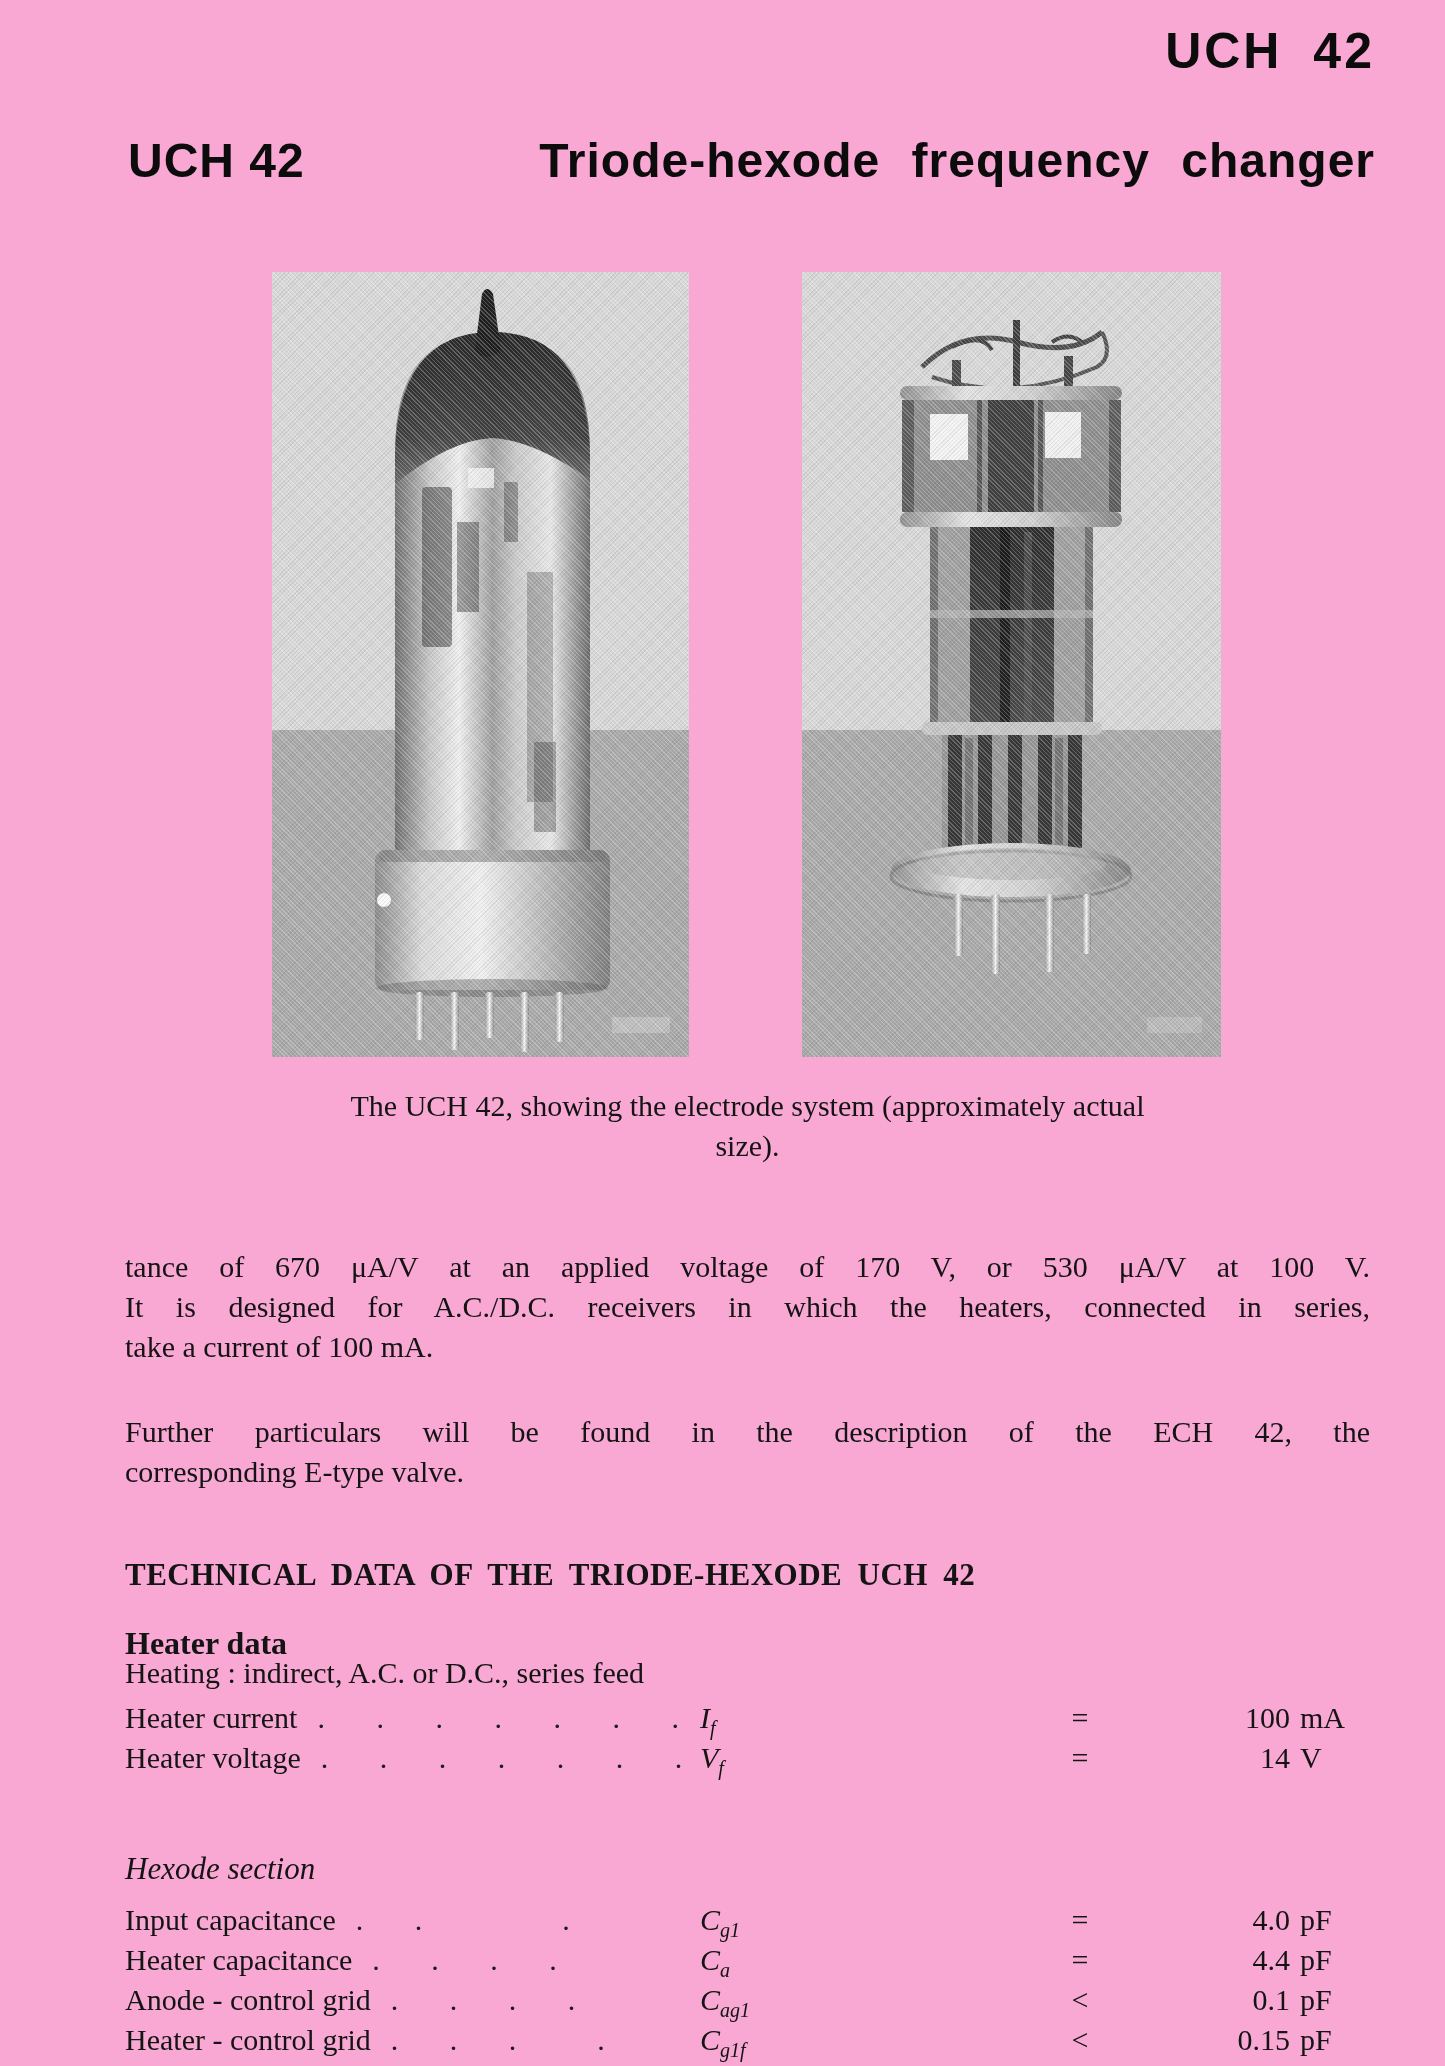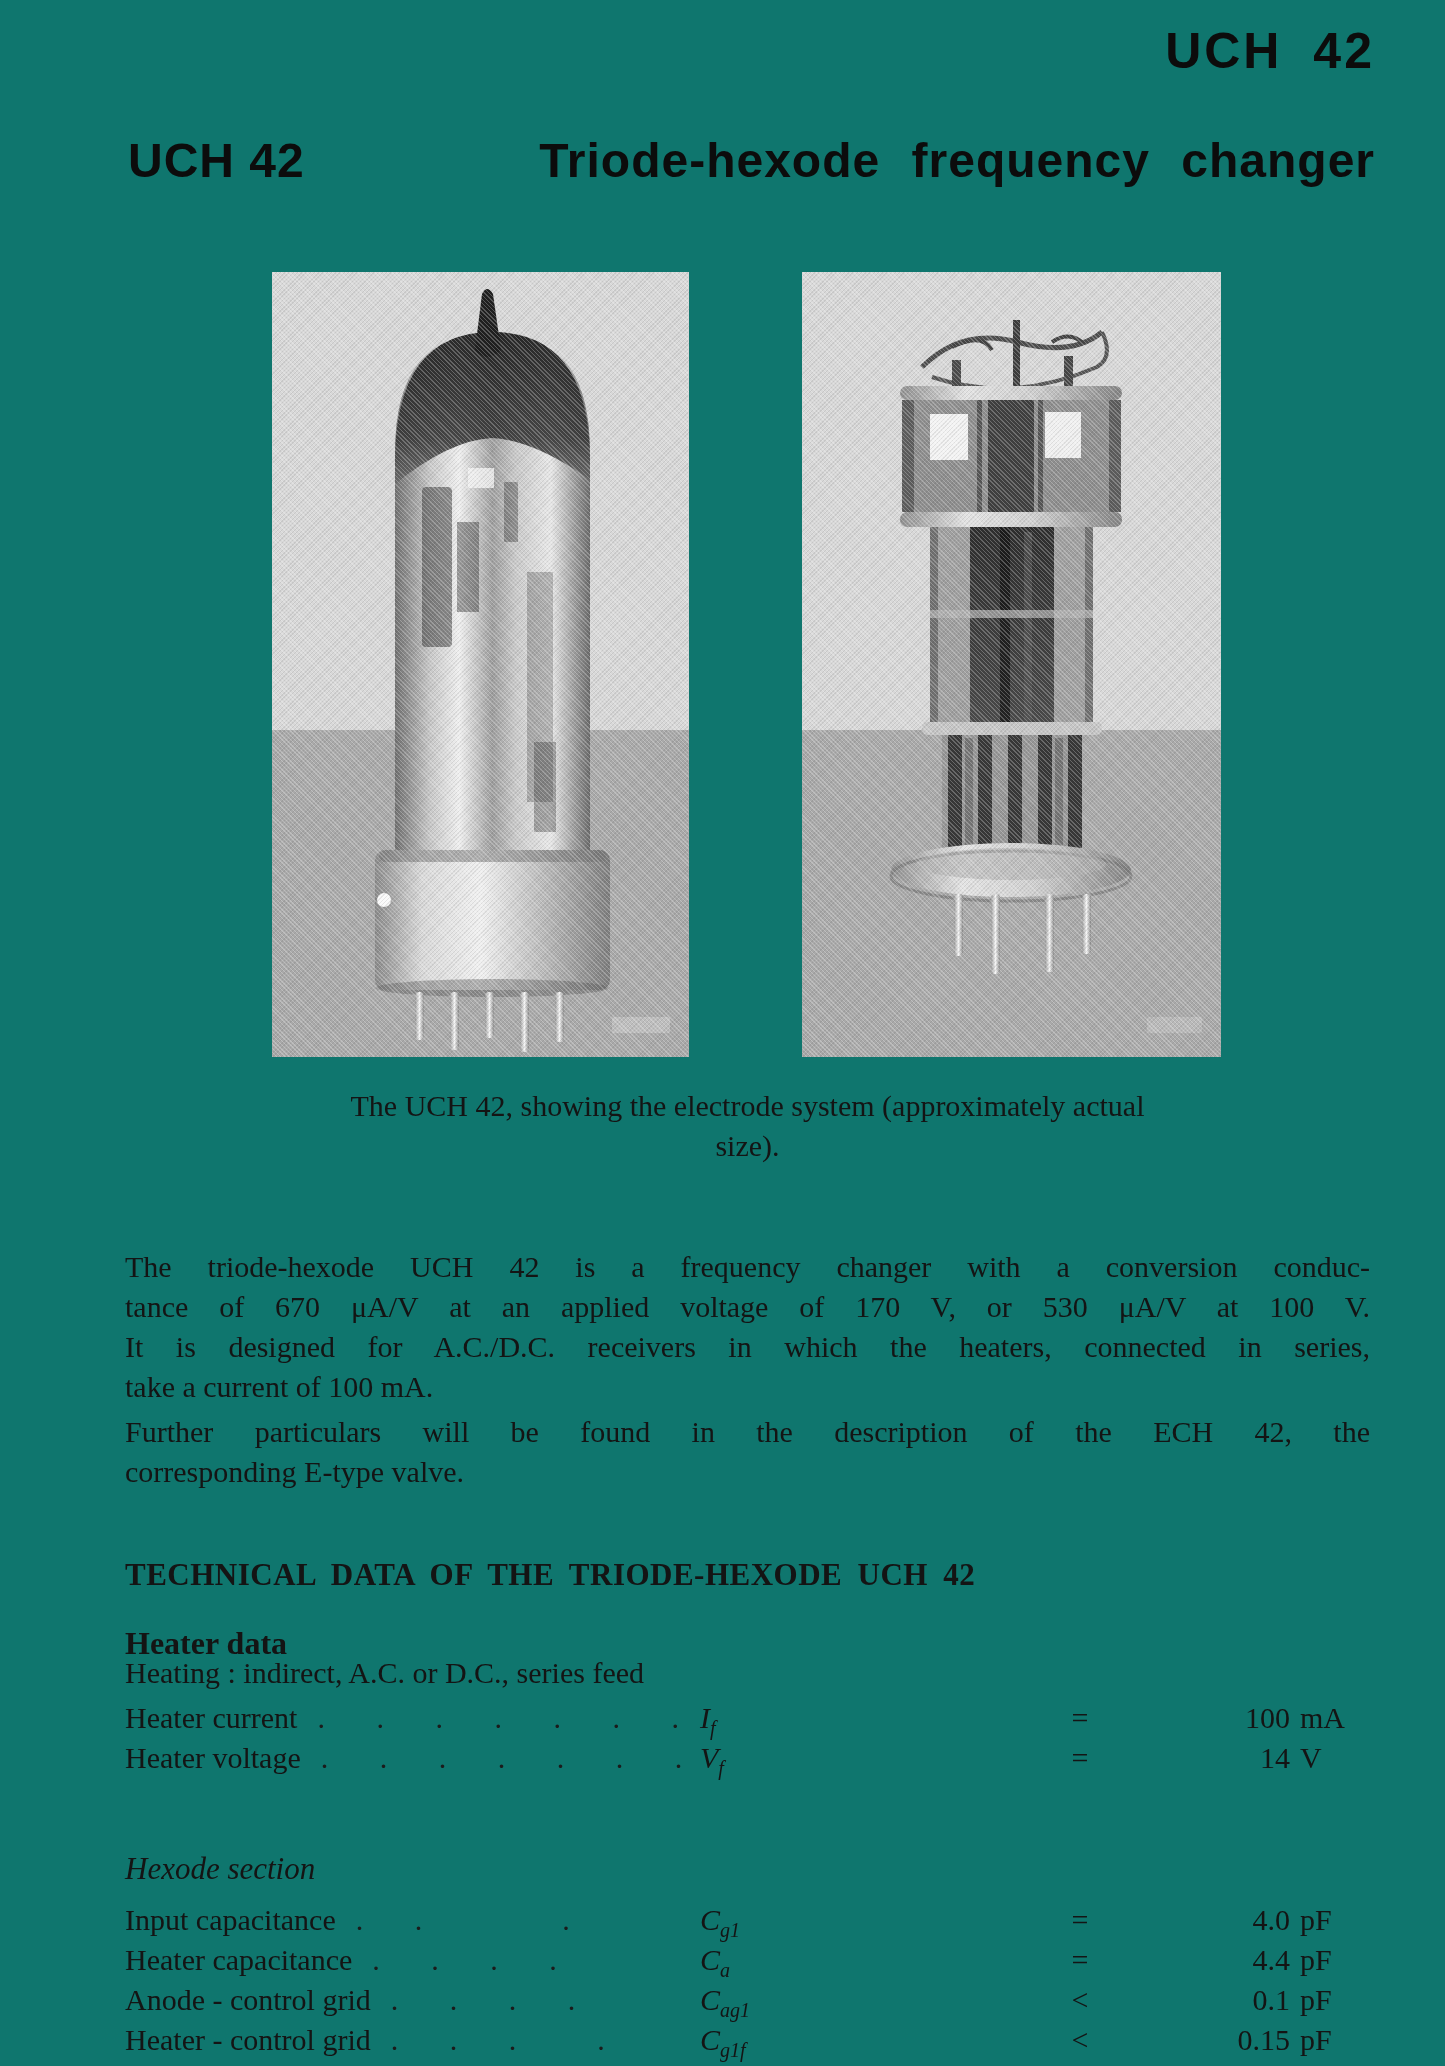--- a/index.html
+++ b/index.html
@@ -1,16 +1,16 @@
 <!DOCTYPE html>
 <html><head>
 <meta charset="utf-8">
 <style>
   html,body{margin:0;padding:0;background:#ffffff;}
-  .page{position:relative;width:1445px;height:2066px;background:#0f766e;color:#141414;
+  .page{position:relative;width:1445px;height:2066px;background:#f9a8d4;color:#141414;
         font-family:"Liberation Serif","DejaVu Serif",serif;overflow:hidden;}
 
   
   .corner-header{position:absolute;top:26px;right:70px;
         font-family:"Liberation Sans","DejaVu Sans",sans-serif;font-weight:700;
         font-size:50px;line-height:1;letter-spacing:3px;word-spacing:14px;color:#0c0c0c;}
   .main-title{position:absolute;left:128px;right:70px;top:100px;display:flex;
         justify-content:space-between;align-items:baseline;
         font-family:"Liberation Sans","DejaVu Sans",sans-serif;font-weight:700;
         font-size:48px;line-height:1.2;letter-spacing:1px;color:#0c0c0c;}
@@ -204,21 +204,20 @@
       <rect x="345" y="745" width="55" height="16" rx="2" fill="#c9c9c9" opacity=".5"></rect>
     </svg>
   </div>
 
   <div class="caption">
     <div>The UCH 42, showing the electrode system (approximately actual</div>
     <div>size).</div>
   </div>
 
   <div class="para p1">
-    <div class="line j">The triode-hexode UCH 42 is a frequency changer with a conversion conduc-</div>
     <div class="line j">tance of 670 μA/V at an applied voltage of 170 V, or 530 μA/V at 100 V.</div>
     <div class="line j">It is designed for A.C./D.C. receivers in which the heaters, connected in series,</div>
     <div class="line">take a current of 100 mA.</div>
   </div>
   <div class="para p2">
     <div class="line j">Further particulars will be found in the description of the ECH 42, the</div>
     <div class="line">corresponding E-type valve.</div>
   </div>
 
   <h2 class="tech-heading">TECHNICAL DATA OF THE TRIODE-HEXODE UCH 42</h2>

